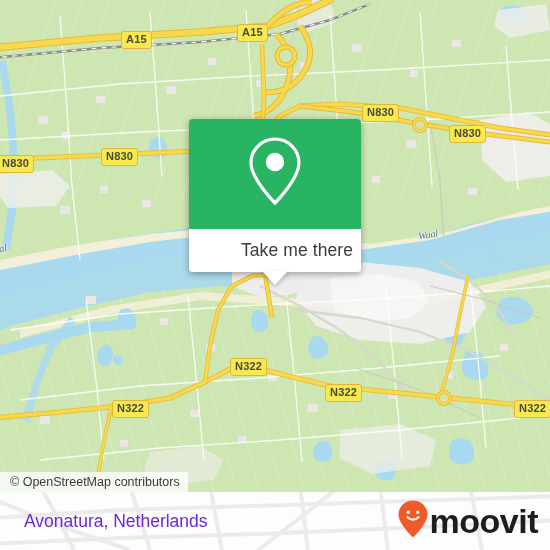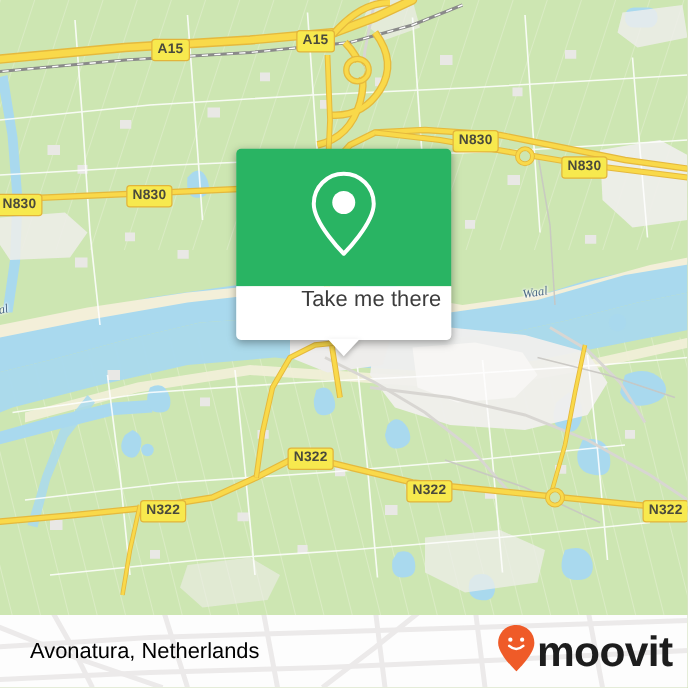--- a/index.html
+++ b/index.html
@@ -63,21 +63,21 @@
   .card-top{
     background:#29b463;
     height:110px;
     border-radius:4px 4px 0 0;
     display:flex;align-items:center;justify-content:center;
   }
   .card-bottom{
     background:#ffffff;
     height:43px;
     border-radius:0 0 4px 4px;
-    display:flex;justify-content:center;
+    display:flex;align-items:center;justify-content:center;
     position:relative;
     padding-left:44px;
   }
   .card-bottom .label{
     font-size:17.5px;color:#3c3c3c;letter-spacing:.1px;
     font-family:"Liberation Sans", sans-serif;
   }
   .pointer{
     position:absolute;left:50%;bottom:-13px;margin-left:-13px;
     width:0;height:0;
@@ -89,21 +89,21 @@
 
   
   .bottombar{
     position:absolute;left:0;bottom:0;width:550px;height:58px;
     background:#fdfdfd;
     overflow:hidden;
   }
   .bottombar .bg{position:absolute;left:0;top:0;opacity:1;}
   .place{
     position:absolute;left:24px;top:50%;transform:translateY(-50%);
-    font-size:17.5px;color:#000000;white-space:nowrap;
+    font-size:17.5px;color:#6d28d9;white-space:nowrap;
     font-family:"Liberation Sans", sans-serif;
   }
   .logo{
     position:absolute;right:12px;top:50%;transform:translateY(-50%);
     display:flex;align-items:center;
   }
   .logo .wordmark{
     font-size:34px;color:#1d1d1d;letter-spacing:-0.5px;
     font-family:"Liberation Sans", sans-serif;
     line-height:34px;
@@ -306,20 +306,21 @@
       <div class="shield" style="left:-3px;top:155px;">N830</div>
       <div class="shield" style="left:230px;top:358px;">N322</div>
       <div class="shield" style="left:325px;top:384px;">N322</div>
       <div class="shield" style="left:112px;top:400px;">N322</div>
       <div class="shield" style="left:514px;top:400px;">N322</div>
     </div>
 
     <div class="waterlabel" style="left:418px;top:229px;transform:rotate(-9deg);">Waal</div>
     <div class="waterlabel" style="left:-6px;top:243px;transform:rotate(-12deg);">aal</div>
 
+    <div class="attrib">© OpenStreetMap contributors</div>
   </div>
 
   <div class="card">
     <div class="card-top">
       <span>
         <svg width="60" height="74" viewBox="0 0 60 74" aria-hidden="true">
           <path d="M30 4 C16.7 4 6 14.7 6 28 C6 44 30 68 30 68 C30 68 54 44 54 28 C54 14.7 43.3 4 30 4 Z" fill="none" stroke="#ffffff" stroke-width="3.2" stroke-linejoin="round"></path>
           <circle cx="30" cy="27" r="9.2" fill="#ffffff"></circle>
         </svg>
       </span>

